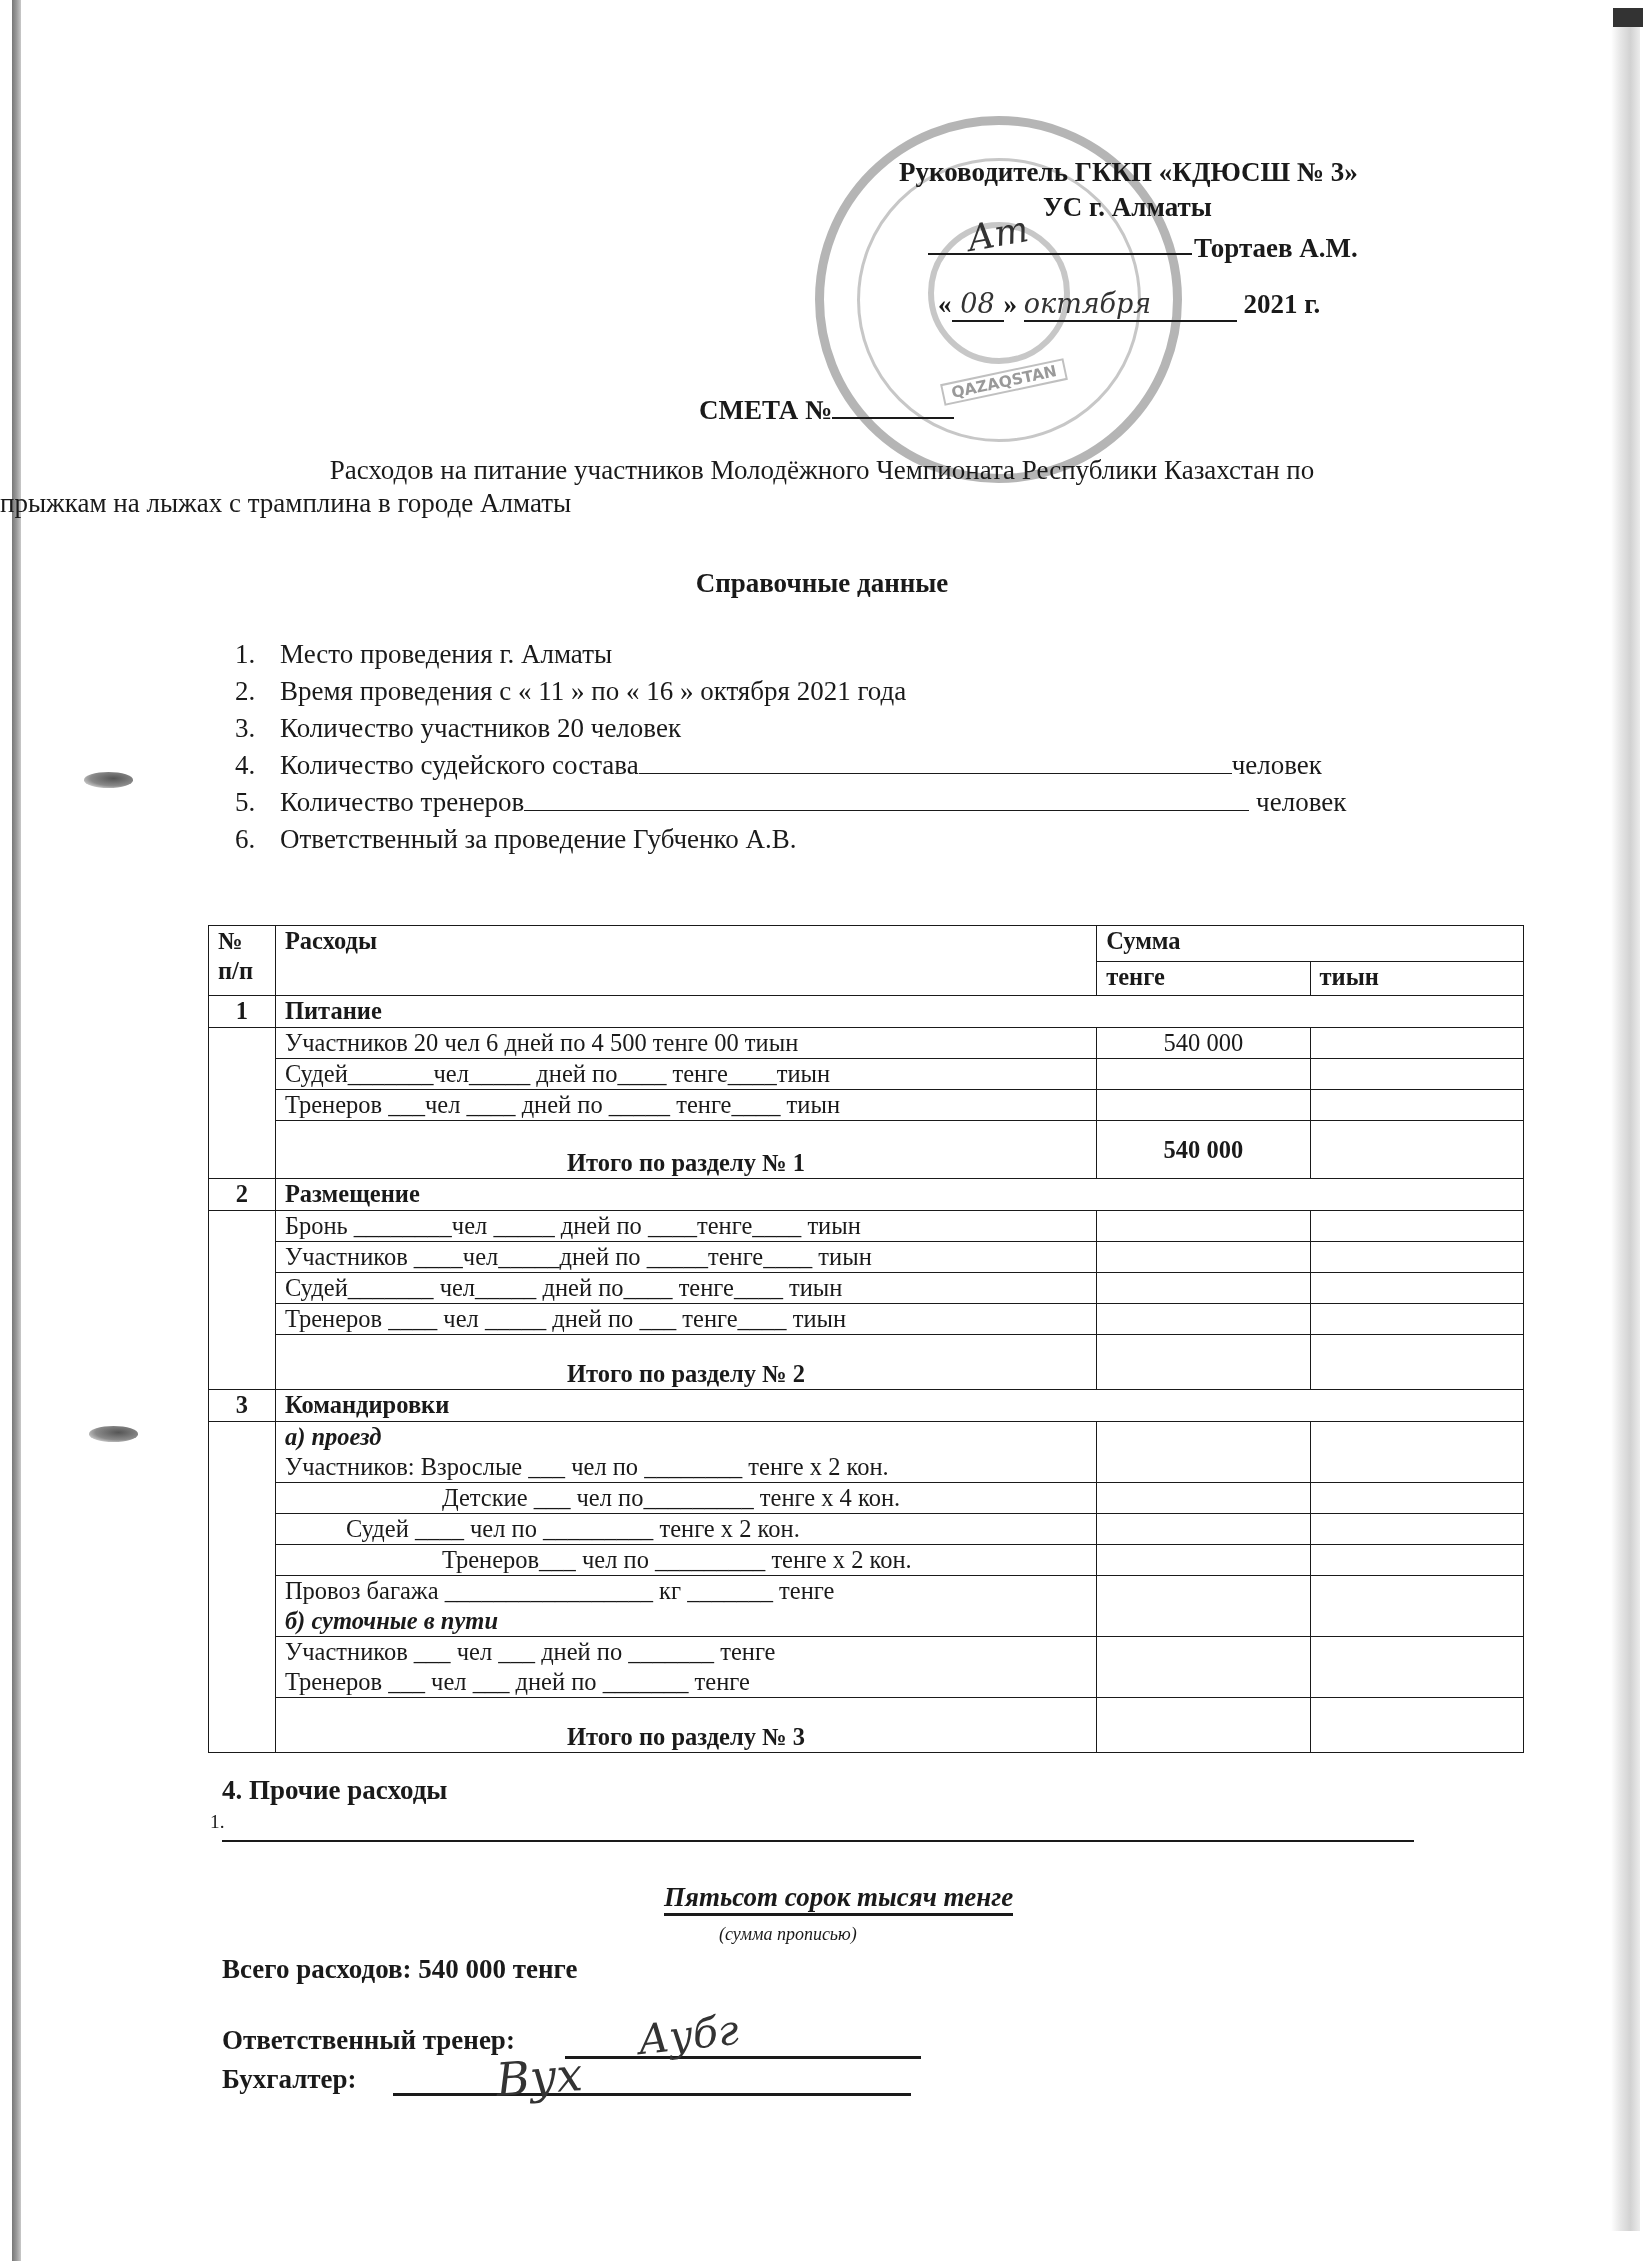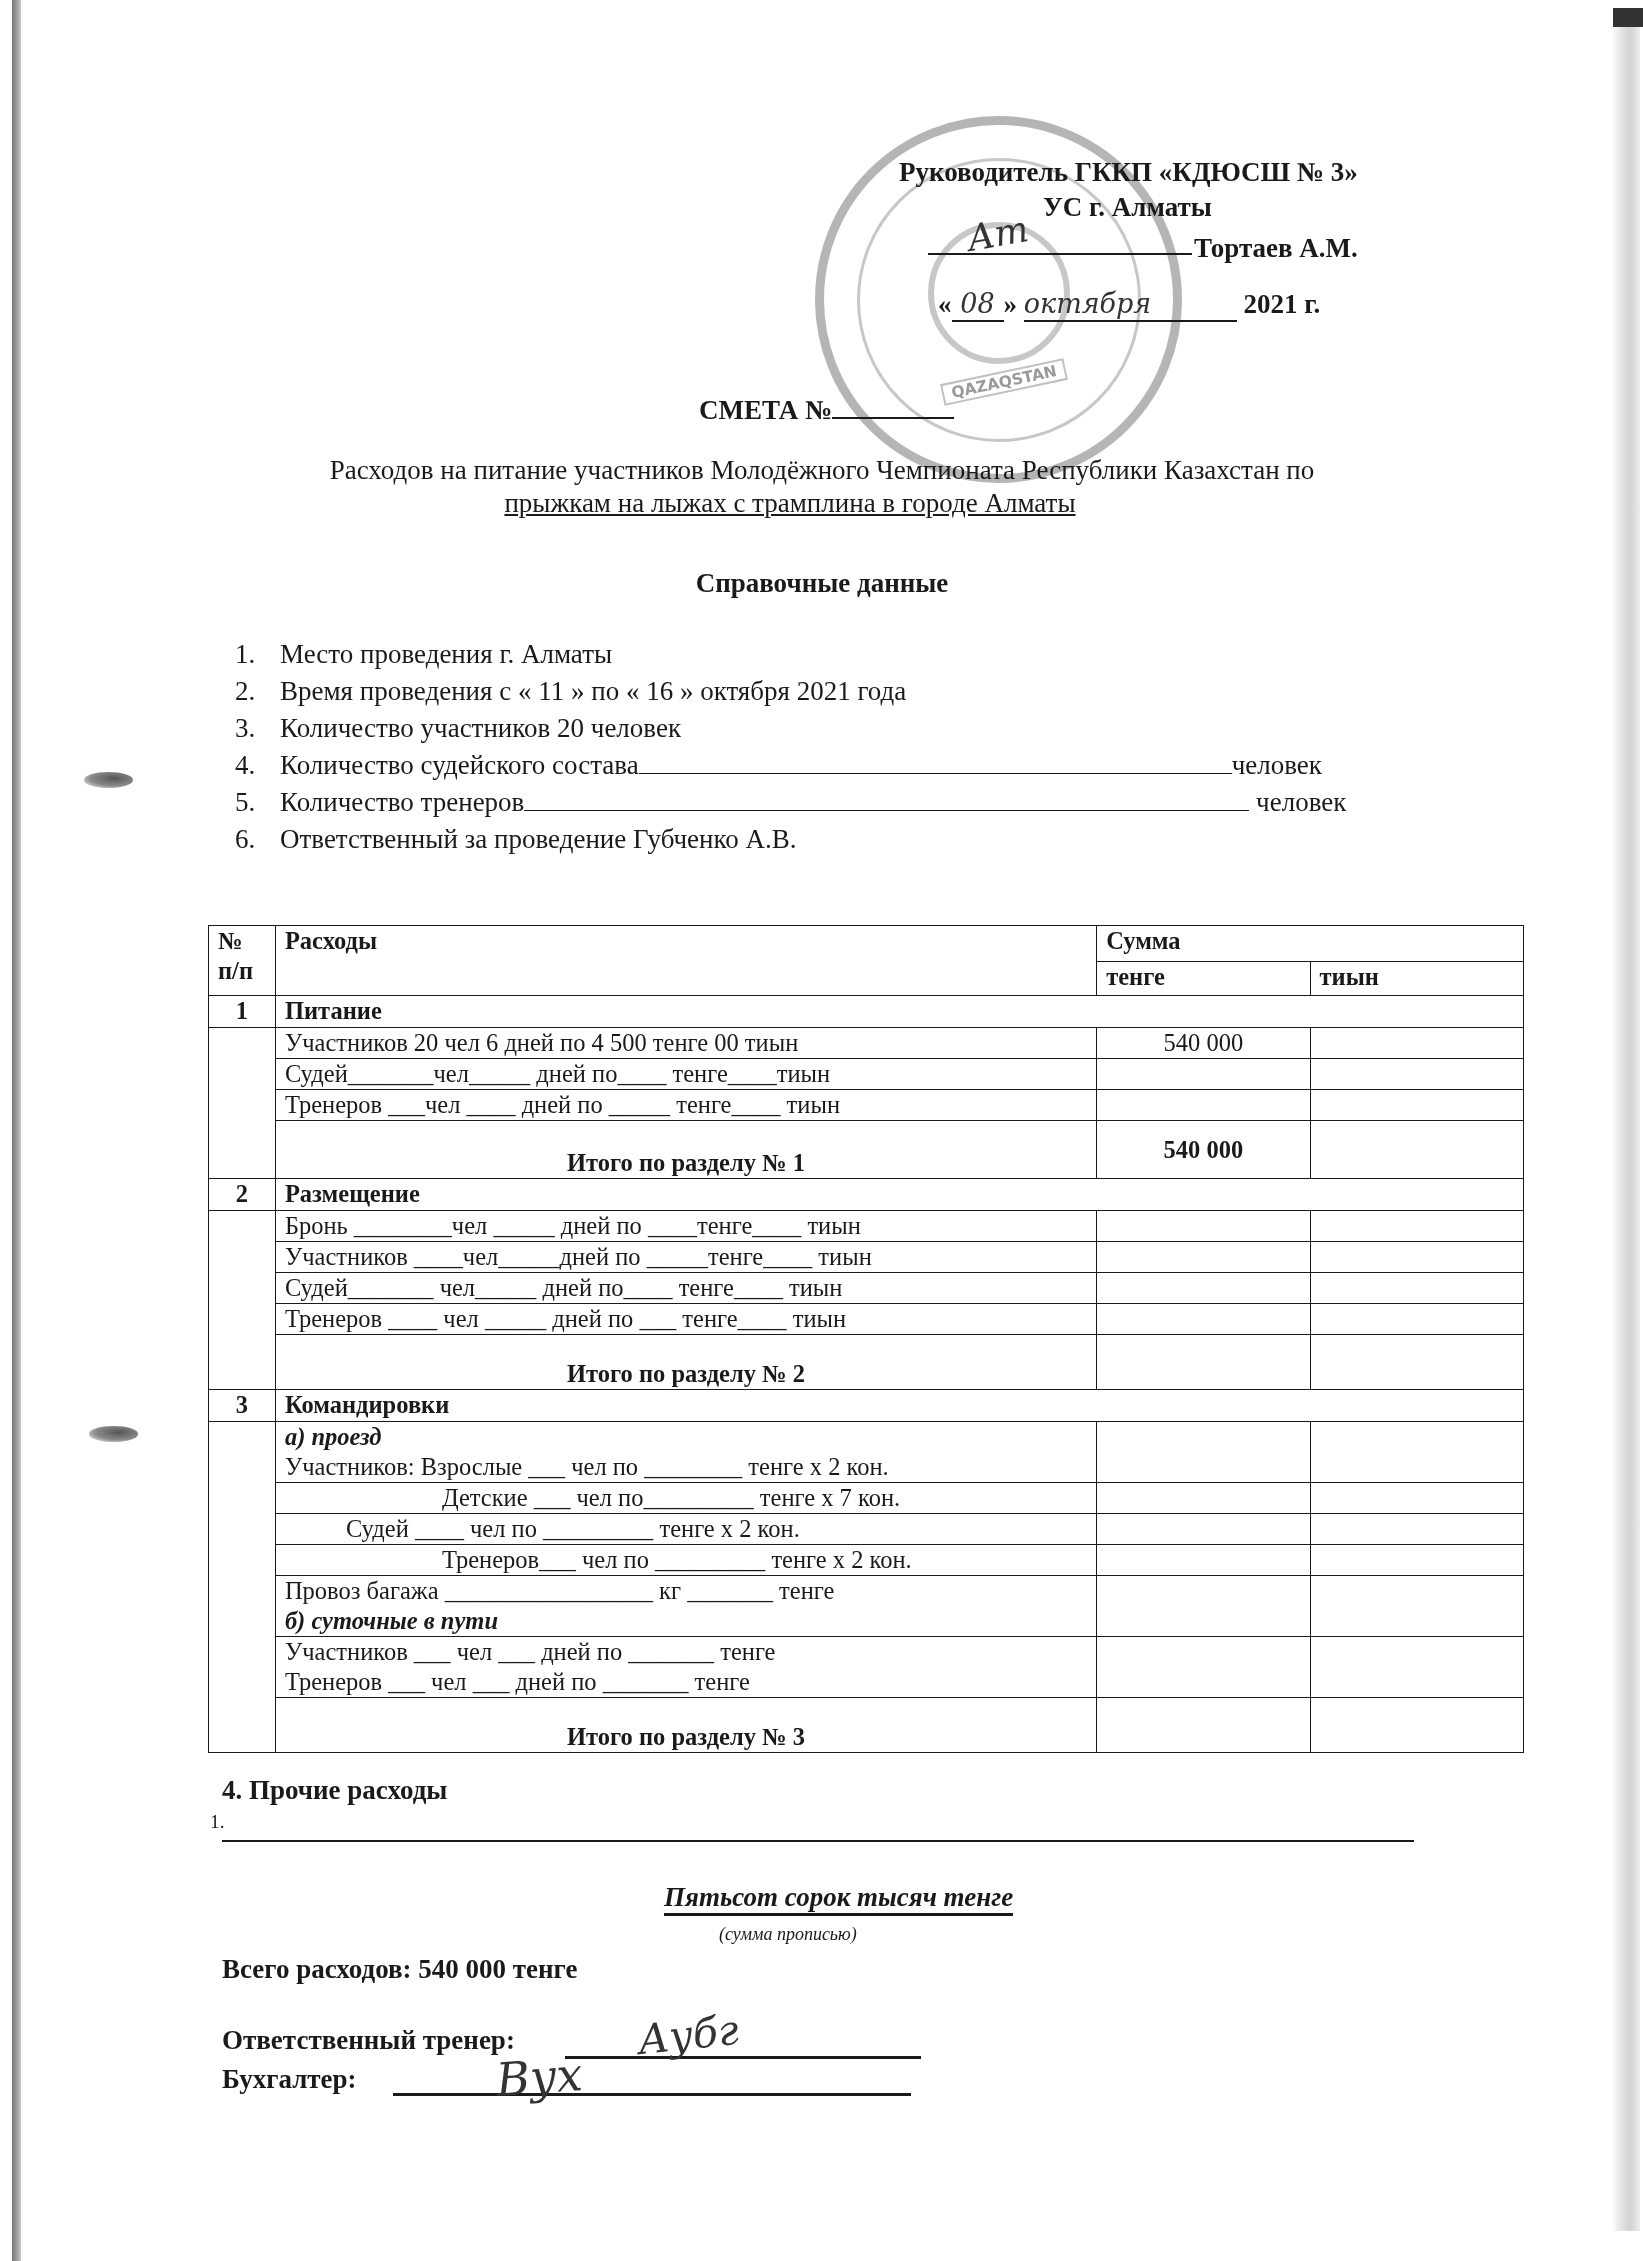--- a/index.html
+++ b/index.html
@@ -67,21 +67,21 @@
 <div class="abs bold fs42" style="left:938px;top:271px;">
   <span>«</span><span class="uline sig" style="width:52px;text-align:center;font-weight:normal;">08</span><span>»</span>
   <span class="uline sig" style="width:213px;text-align:left;font-weight:normal;margin-top:17px;">октября</span>
   <span>2021 г.</span>
 </div>
 
 <div class="abs bold fs42" style="left:699px;top:394px;">
   <span>СМЕТА №</span><span class="uline" style="width:122px;height:23px;"></span>
 </div>
 <div class="abs fs42" style="left:0;width:1644px;text-align:center;top:454px;">Расходов на питание участников Молодёжного Чемпионата Республики Казахстан по</div>
-<div class="abs fs42" style="left:0;width:1580px;text-align:center;top:487px;text-decoration:underline;">прыжкам на лыжах с трамплина в городе Алматы</div>
+<div class="abs fs42" style="left:0;width:1580px;text-align:left;top:487px;">прыжкам на лыжах с трамплина в городе Алматы</div>
 <div class="abs bold fs42" style="left:0;width:1644px;text-align:center;top:567px;">Справочные данные</div>
 
 <div class="abs fs42" style="left:235px;top:638px;width:1225px;">
   <div style="height:37px;white-space:nowrap;">
     <span style="display:inline-block;width:45px;">1.</span><span>Место проведения г. Алматы</span>
   </div>
   <div style="height:37px;white-space:nowrap;">
     <span style="display:inline-block;width:45px;">2.</span><span>Время проведения с « 11 » по « 16 » октября  2021 года</span>
   </div>
   <div style="height:37px;white-space:nowrap;">
@@ -174,21 +174,21 @@
   <tr>
     <td class="c-num" rowspan="7"></td>
     <td class="line" style="height:59px;">
       <div class="it bold">а) проезд</div>
       <div>Участников: Взрослые ___ чел по ________ тенге х 2 кон.</div>
     </td>
     <td class="c-tenge"></td>
     <td class="c-tiyn"></td>
   </tr>
   <tr>
-    <td class="line" style="padding-left:166px;">Детские ___ чел по_________   тенге х 7 кон.</td>
+    <td class="line" style="padding-left:166px;">Детские ___ чел по_________   тенге х 4 кон.</td>
     <td class="c-tenge"></td>
     <td class="c-tiyn"></td>
   </tr>
   <tr>
     <td class="line" style="padding-left:70px;">Судей ____ чел по _________   тенге х 2 кон.</td>
     <td class="c-tenge"></td>
     <td class="c-tiyn"></td>
   </tr>
   <tr>
     <td class="line" style="padding-left:166px;">Тренеров___ чел по _________  тенге х 2 кон.</td>

